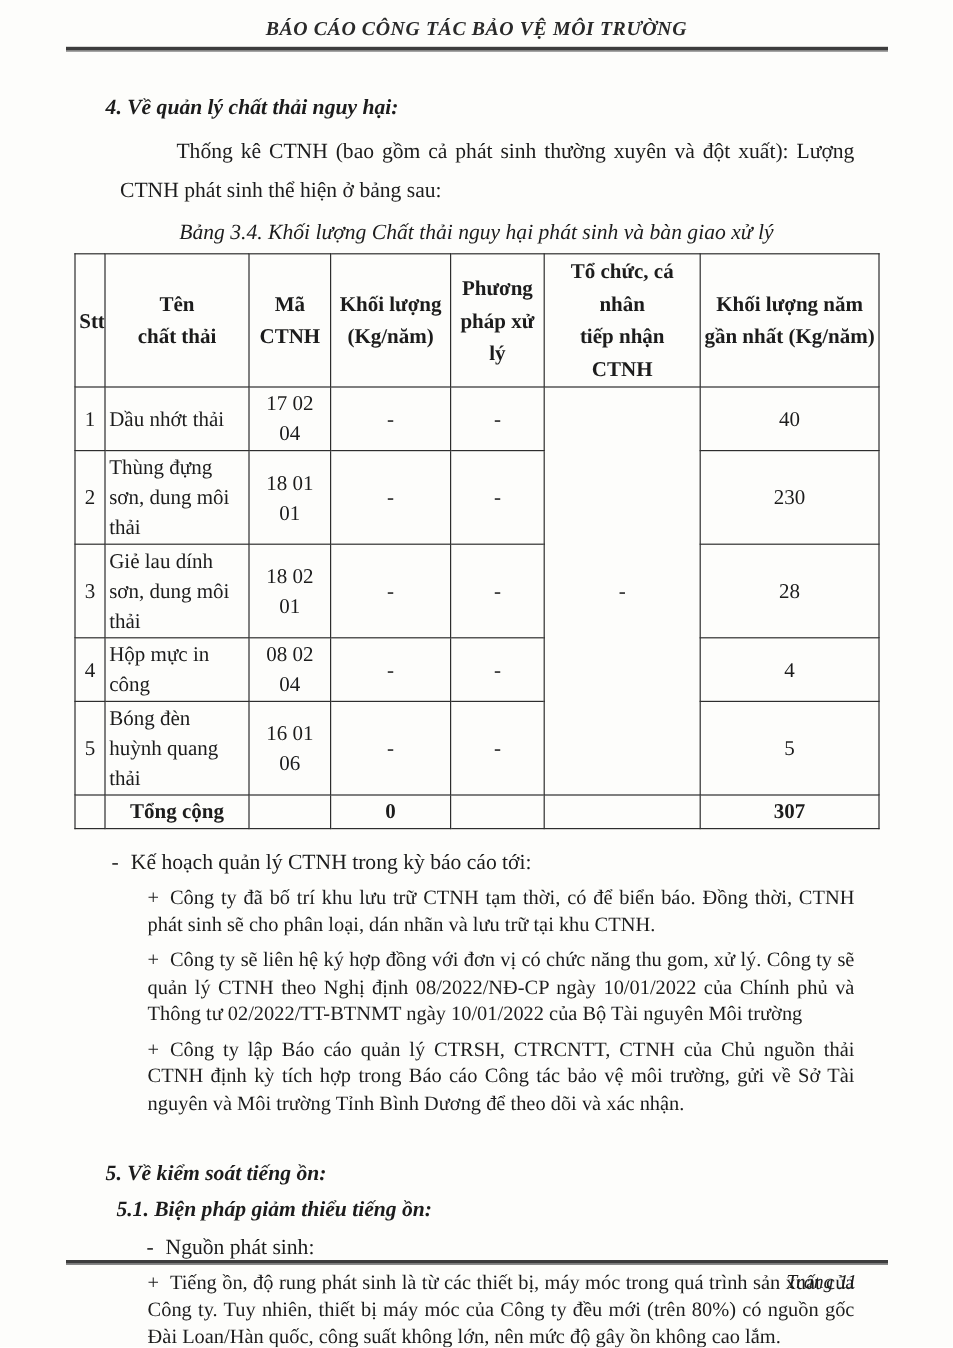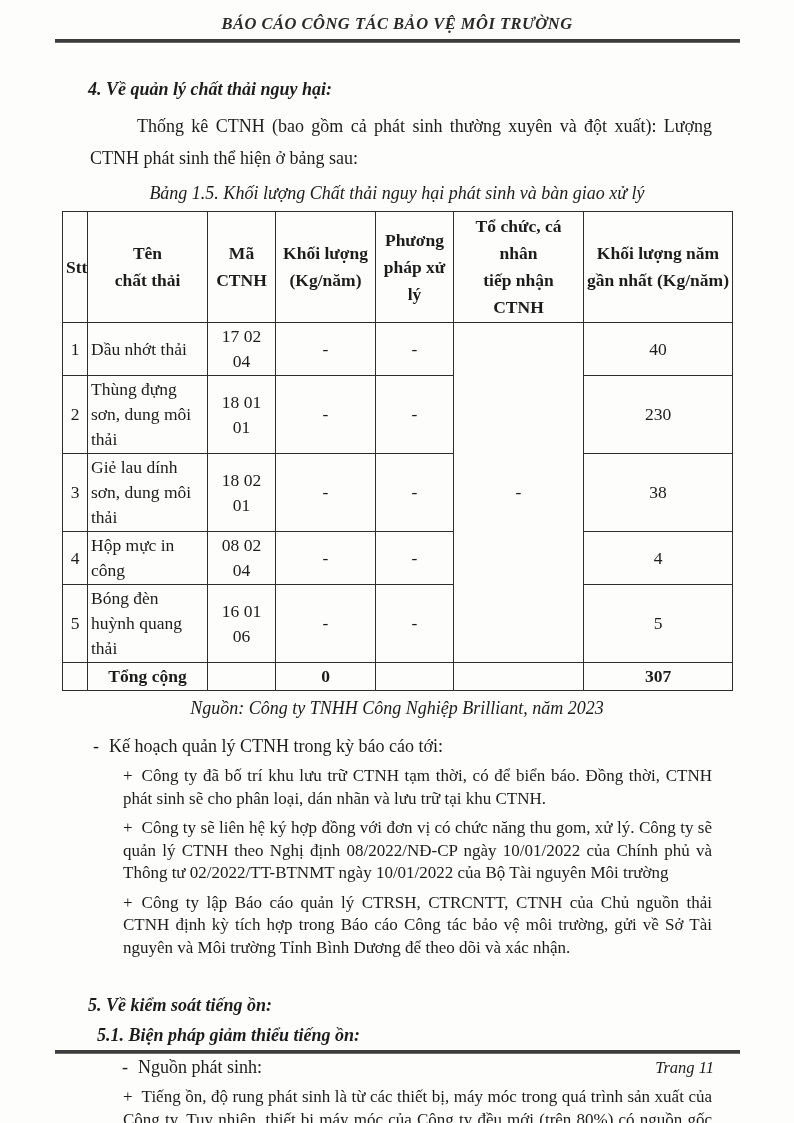--- a/index.html
+++ b/index.html
@@ -35,21 +35,21 @@
   .sec-heading {
     font-size: 18px;
     font-weight: bold;
     margin: 36px 0 0 26px;
     font-style: italic;
   }
   .intro {
     font-size: 18px;
     line-height: 32px;
     text-align: justify;
-    margin: 10px 20px 0 28px;
+    margin: 10px 20px 0 38px;
     text-indent: 47px;
   }
   .caption {
     text-align: center;
     font-style: italic;
     font-size: 18px;
     margin-top: 9px;
   }
   
   table.waste {
@@ -133,21 +133,21 @@
     <div class="header-title">BÁO CÁO CÔNG TÁC BẢO VỆ MÔI TRƯỜNG</div>
     <div class="rule"></div>
   </div>
 
   <div class="main">
 
     <div class="sec-heading">4. Về quản lý chất thải nguy hại:</div>
 
     <p class="intro">Thống kê CTNH (bao gồm cả phát sinh thường xuyên và đột xuất): Lượng CTNH phát sinh thể hiện ở bảng sau:</p>
 
-    <div class="caption">Bảng 1.5. Khối lượng Chất thải nguy hại phát sinh và bàn giao xử lý</div>
+    <div class="caption">Bảng 3.4. Khối lượng Chất thải nguy hại phát sinh và bàn giao xử lý</div>
 
     <table class="waste">
       <colgroup>
         <col style="width:25px">
           <col style="width:120px">
           <col style="width:68px">
           <col style="width:100px">
           <col style="width:78px">
           <col style="width:130px">
           <col style="width:149px">
@@ -186,21 +186,21 @@
           <td class="c">-</td>
           <td class="c">-</td>
           <td class="c">230</td>
         </tr>
         <tr style="height:78px">
           <td class="c">3</td>
           <td class="name">Giẻ lau dính sơn, dung môi thải</td>
           <td class="c">18 02 01</td>
           <td class="c">-</td>
           <td class="c">-</td>
-          <td class="c">38</td>
+          <td class="c">28</td>
         </tr>
         <tr style="height:29px">
           <td class="c">4</td>
           <td class="name">Hộp mực in công</td>
           <td class="c">08 02 04</td>
           <td class="c">-</td>
           <td class="c">-</td>
           <td class="c">4</td>
         </tr>
         <tr style="height:50px">
@@ -216,21 +216,20 @@
           <td class="c">Tổng cộng</td>
           <td class="c"></td>
           <td class="c">0</td>
           <td class="c"></td>
           <td class="c"></td>
           <td class="c">307</td>
         </tr>
       </tbody>
     </table>
 
-    <div class="source">Nguồn: Công ty TNHH Công Nghiệp Brilliant, năm 2023</div>
 
     <div class="dash-item">
       <span class="marker">-</span>
       <span>Kế hoạch quản lý CTNH trong kỳ báo cáo tới:</span>
     </div>
 
     <p class="plus-para"><span class="pm">+</span><span>Công ty đã bố trí khu lưu trữ CTNH tạm thời, có để biển báo. Đồng thời, CTNH phát sinh sẽ cho phân loại, dán nhãn và lưu trữ tại khu CTNH.</span></p>
 
     <p class="plus-para"><span class="pm">+</span><span>Công ty sẽ liên hệ ký hợp đồng với đơn vị có chức năng thu gom, xử lý. Công ty sẽ quản lý CTNH theo Nghị định 08/2022/NĐ-CP ngày 10/01/2022 của Chính phủ và Thông tư 02/2022/TT-BTNMT ngày 10/01/2022 của Bộ Tài nguyên Môi trường</span></p>
 

